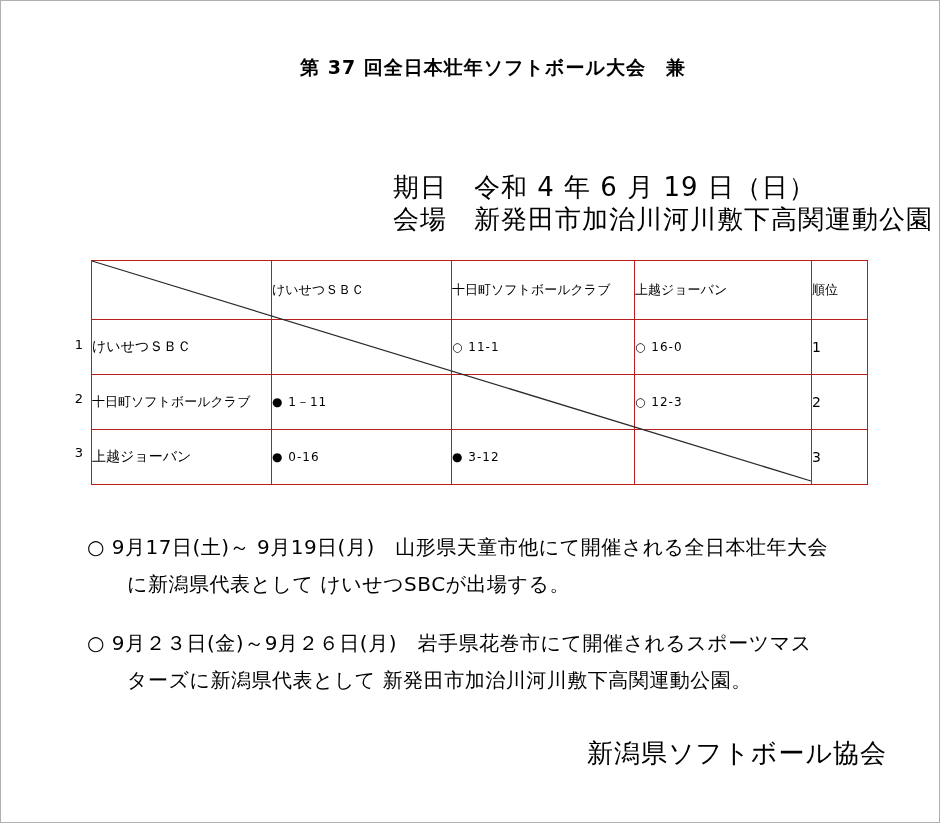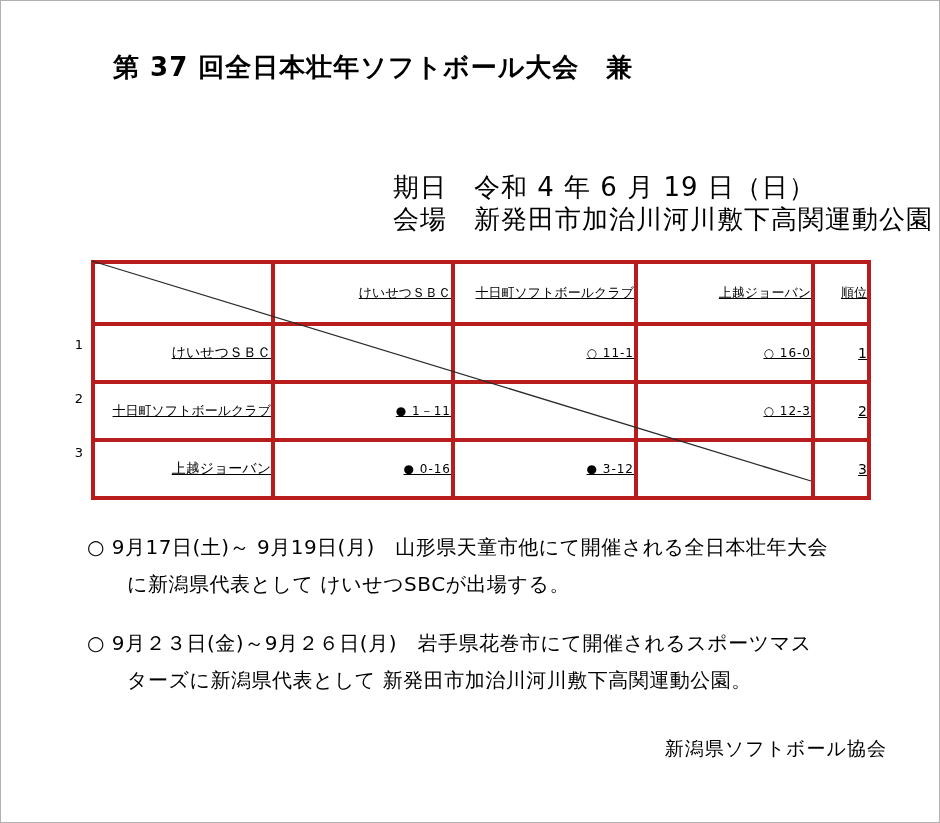--- a/index.html
+++ b/index.html
@@ -23,25 +23,26 @@
   }
 
   
   .title-block {
     position: absolute;
     left: 112px;
     top: 42px;
     width: 760px;
   }
   .title-line {
-    font-size: 26px;
+    font-size: 19px;
     font-weight: bold;
     letter-spacing: 1px;
     line-height: 48px;
     white-space: pre;
+    text-align: center;
   }
 
   
   .meta-block {
     position: absolute;
     left: 392px;
     top: 170px;
     width: 520px;
   }
   .meta-line {
@@ -62,26 +63,25 @@
   table.results {
     border-collapse: collapse;
     width: 776px;
     height: 222px;
     table-layout: fixed;
     position: relative;
     z-index: 1;
   }
   table.results td,
   table.results th {
-    border: 4px solid #b91c1c;
-    text-align: right;
+    border: 1px solid #b91c1c;
+    text-align: left;
     vertical-align: middle;
     font-weight: normal;
     padding: 0;
-    text-decoration: underline;
   }
   table.results thead th {
     height: 58px;
     font-size: 13px;
     letter-spacing: 0px;
   }
   table.results tbody td {
     height: 54px;
   }
   .col-corner { width: 180px; }
@@ -146,21 +146,21 @@
     display: block;
     margin-left: 40px;
     white-space: pre;
   }
 
   
   .footer {
     position: absolute;
     right: 52px;
     top: 735px;
-    font-size: 19px;
+    font-size: 26px;
     letter-spacing: 1px;
     white-space: pre;
   }
 </style>
 </head>
 <body>
 
 <div class="page">
 
   <div class="title-block">

